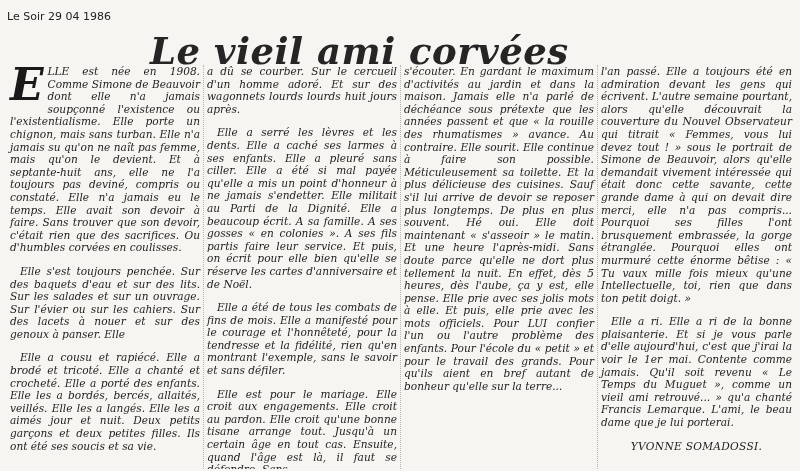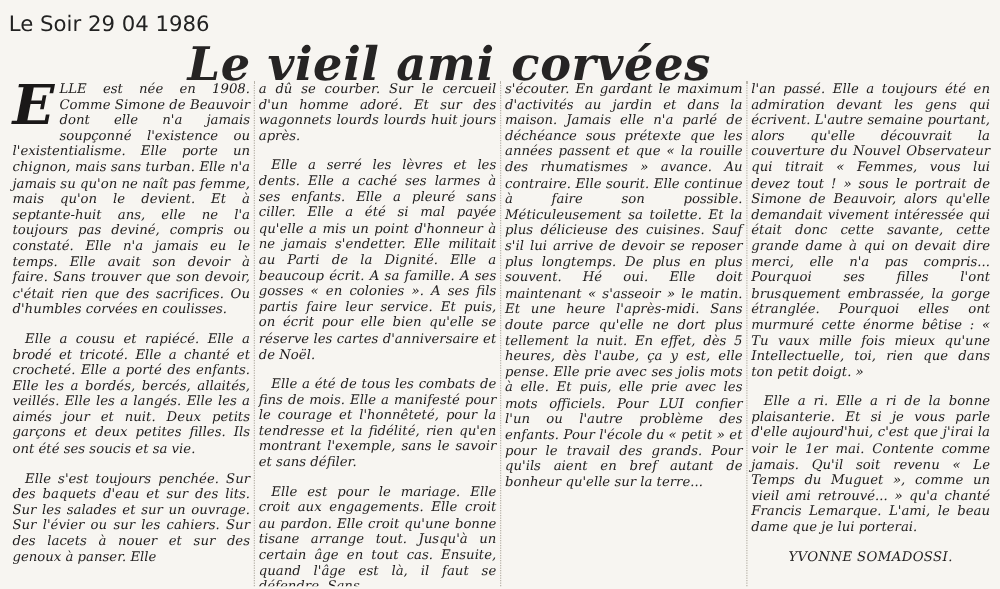--- a/index.html
+++ b/index.html
@@ -5,21 +5,21 @@
   html, body { margin: 0; padding: 0; }
   body {
     width: 800px; height: 471px; overflow: hidden;
     background: #f7f5f1;
     position: relative;
     color: #1e1c1c;
   }
   .source {
     position: absolute; left: 7px; top: 10px;
     font-family: "DejaVu Sans", sans-serif;
-    font-size: 17px; color: #222;
+    font-size: 11px; color: #222;
   }
   .headline {
     position: absolute; left: 150px; top: 4px; width: 520px;
     font-family: "DejaVu Serif", serif;
     font-weight: bold; font-style: italic;
     font-size: 37px; letter-spacing: 0.5px;
     color: #262424; white-space: nowrap;
   }
   .columns {
     position: absolute; left: 7px; top: 65px; width: 790px; height: 404px;
@@ -49,22 +49,22 @@
 </style>
 </head>
 <body>
 
 <div class="source">Le Soir 29 04 1986</div>
 <h1 class="headline">Le vieil ami corvées</h1>
 
 <div class="columns">
   <div class="col">
     <p class="lead"><span class="dropcap">E</span><span>LLE est née en 1908. Comme Simone de Beauvoir dont elle n'a jamais soupçonné l'existence ou l'existentialisme. Elle porte un chignon, mais sans turban. Elle n'a jamais su qu'on ne naît pas femme, mais qu'on le devient. Et à septante-huit ans, elle ne l'a toujours pas deviné, compris ou constaté. Elle n'a jamais eu le temps. Elle avait son devoir à faire. Sans trouver que son devoir, c'était rien que des sacrifices. Ou d'humbles corvées en coulisses.</span></p>
+    <p>Elle s'est toujours penchée. Sur des baquets d'eau et sur des lits. Sur les salades et sur un ouvrage. Sur l'évier ou sur les cahiers. Sur des lacets à nouer et sur des genoux à panser. Elle</p>
     <p>Elle a cousu et rapiécé. Elle a brodé et tricoté. Elle a chanté et crocheté. Elle a porté des enfants. Elle les a bordés, bercés, allaités, veillés. Elle les a langés. Elle les a aimés jour et nuit. Deux petits garçons et deux petites filles. Ils ont été ses soucis et sa vie.</p>
-    <p>Elle s'est toujours penchée. Sur des baquets d'eau et sur des lits. Sur les salades et sur un ouvrage. Sur l'évier ou sur les cahiers. Sur des lacets à nouer et sur des genoux à panser. Elle</p>
   </div>
   <div class="col">
     <p class="cont">a dû se courber. Sur le cercueil d'un homme adoré. Et sur des wagonnets lourds lourds huit jours après.</p>
     <p>Elle a serré les lèvres et les dents. Elle a caché ses larmes à ses enfants. Elle a pleuré sans ciller. Elle a été si mal payée qu'elle a mis un point d'honneur à ne jamais s'endetter. Elle militait au Parti de la Dignité. Elle a beaucoup écrit. A sa famille. A ses gosses « en colonies ». A ses fils partis faire leur service. Et puis, on écrit pour elle bien qu'elle se réserve les cartes d'anniversaire et de Noël.</p>
     <p>Elle a été de tous les combats de fins de mois. Elle a manifesté pour le courage et l'honnêteté, pour la tendresse et la fidélité, rien qu'en montrant l'exemple, sans le savoir et sans défiler.</p>
     <p>Elle est pour le mariage. Elle croit aux engagements. Elle croit au pardon. Elle croit qu'une bonne tisane arrange tout. Jusqu'à un certain âge en tout cas. Ensuite, quand l'âge est là, il faut se défendre. Sans</p>
   </div>
   <div class="col">
     <p class="cont">s'écouter. En gardant le maximum d'activités au jardin et dans la maison. Jamais elle n'a parlé de déchéance sous prétexte que les années passent et que « la rouille des rhumatismes » avance. Au contraire. Elle sourit. Elle continue à faire son possible. Méticuleusement sa toilette. Et la plus délicieuse des cuisines. Sauf s'il lui arrive de devoir se reposer plus longtemps. De plus en plus souvent. Hé oui. Elle doit maintenant « s'asseoir » le matin. Et une heure l'après-midi. Sans doute parce qu'elle ne dort plus tellement la nuit. En effet, dès 5 heures, dès l'aube, ça y est, elle pense. Elle prie avec ses jolis mots à elle. Et puis, elle prie avec les mots officiels. Pour LUI confier l'un ou l'autre problème des enfants. Pour l'école du « petit » et pour le travail des grands. Pour qu'ils aient en bref autant de bonheur qu'elle sur la terre...</p>
   </div>

